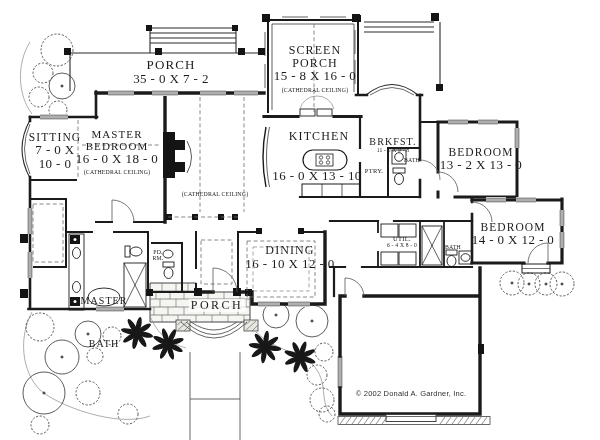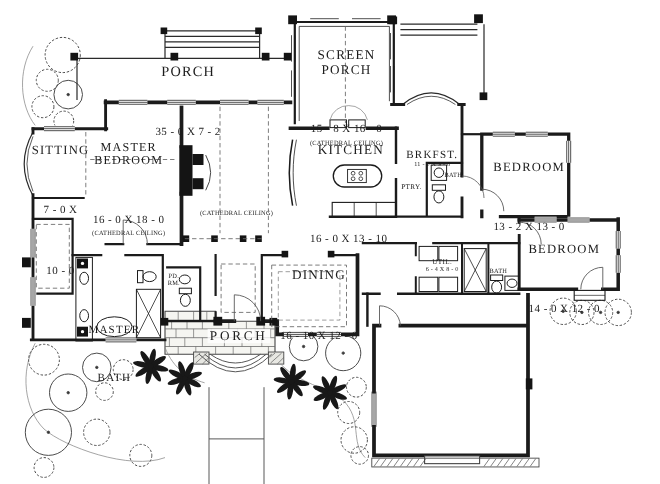--- a/index.html
+++ b/index.html
@@ -5,21 +5,21 @@
 <style>
   html,body{margin:0;padding:0;background:#fff;}
   .plan{position:relative;width:600px;height:440px;background:#ffffff;overflow:hidden;
         font-family:"Liberation Serif",serif;color:#1c1c1c;}
   .plan svg{position:absolute;left:0;top:0;}
   .lbl{position:absolute;transform:translateX(-50%);text-align:center;line-height:1.05;
        white-space:nowrap;color:#1c1c1c;}
   .nm{letter-spacing:1.1px;font-weight:500;text-align:center;}
   .s13{font-size:13px;} .s12{font-size:12px;} .s115{font-size:11.5px;} .s11{font-size:11px;} .s95{font-size:10px;margin-top:32px;}
   .s65{font-size:6.5px;letter-spacing:.3px;} .s55{font-size:5.8px;letter-spacing:.2px;}
-  .dm{font-size:10px;letter-spacing:.4px;margin-top:44px;}
+  .dm{font-size:13px;letter-spacing:.4px;}
   .dmsm{font-size:5.6px;letter-spacing:.2px;}
   .nt{font-size:5.8px;letter-spacing:.2px;}
   .halo{background:rgba(255,255,255,.78);padding:0 2px;}
   .copy{font-family:"Liberation Sans",sans-serif;font-size:7.5px;color:#2e2e2e;letter-spacing:.2px;line-height:1.35;}
 </style>
 </head>
 <body>
 
 <div class="plan">
 
@@ -390,15 +390,16 @@
 <div class="lbl" style="left:453px;top:244px">
   <div class="nm s55">BATH</div>
 </div>
 
 <div class="lbl" style="left:217px;top:299px">
   <div class="nm s12 halo" style="letter-spacing:2.5px">PORCH</div>
 </div>
 
 
 <div class="lbl copy" style="left:411px;top:389px">
+  <div>© 2002 Donald A. Gardner, Inc.</div>
 </div>
 
 </div>
 
 </body></html>

